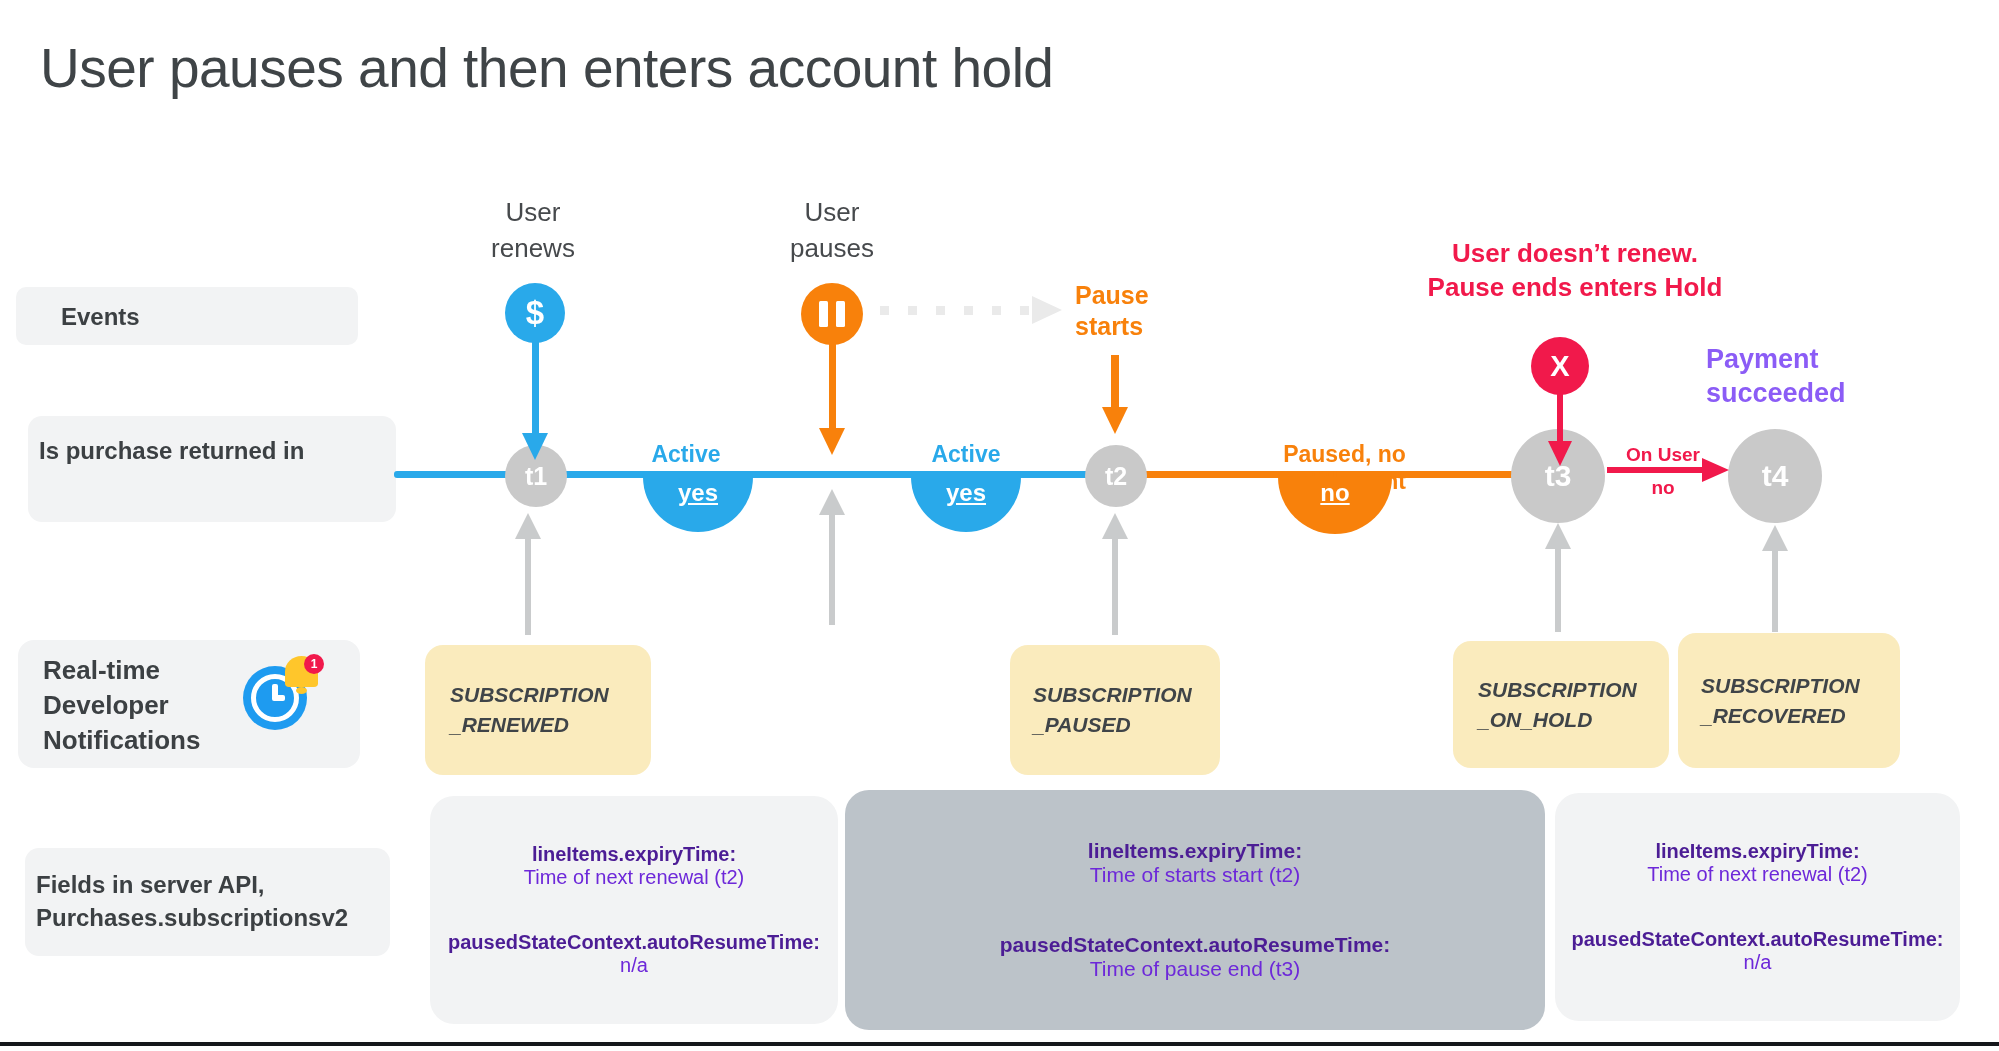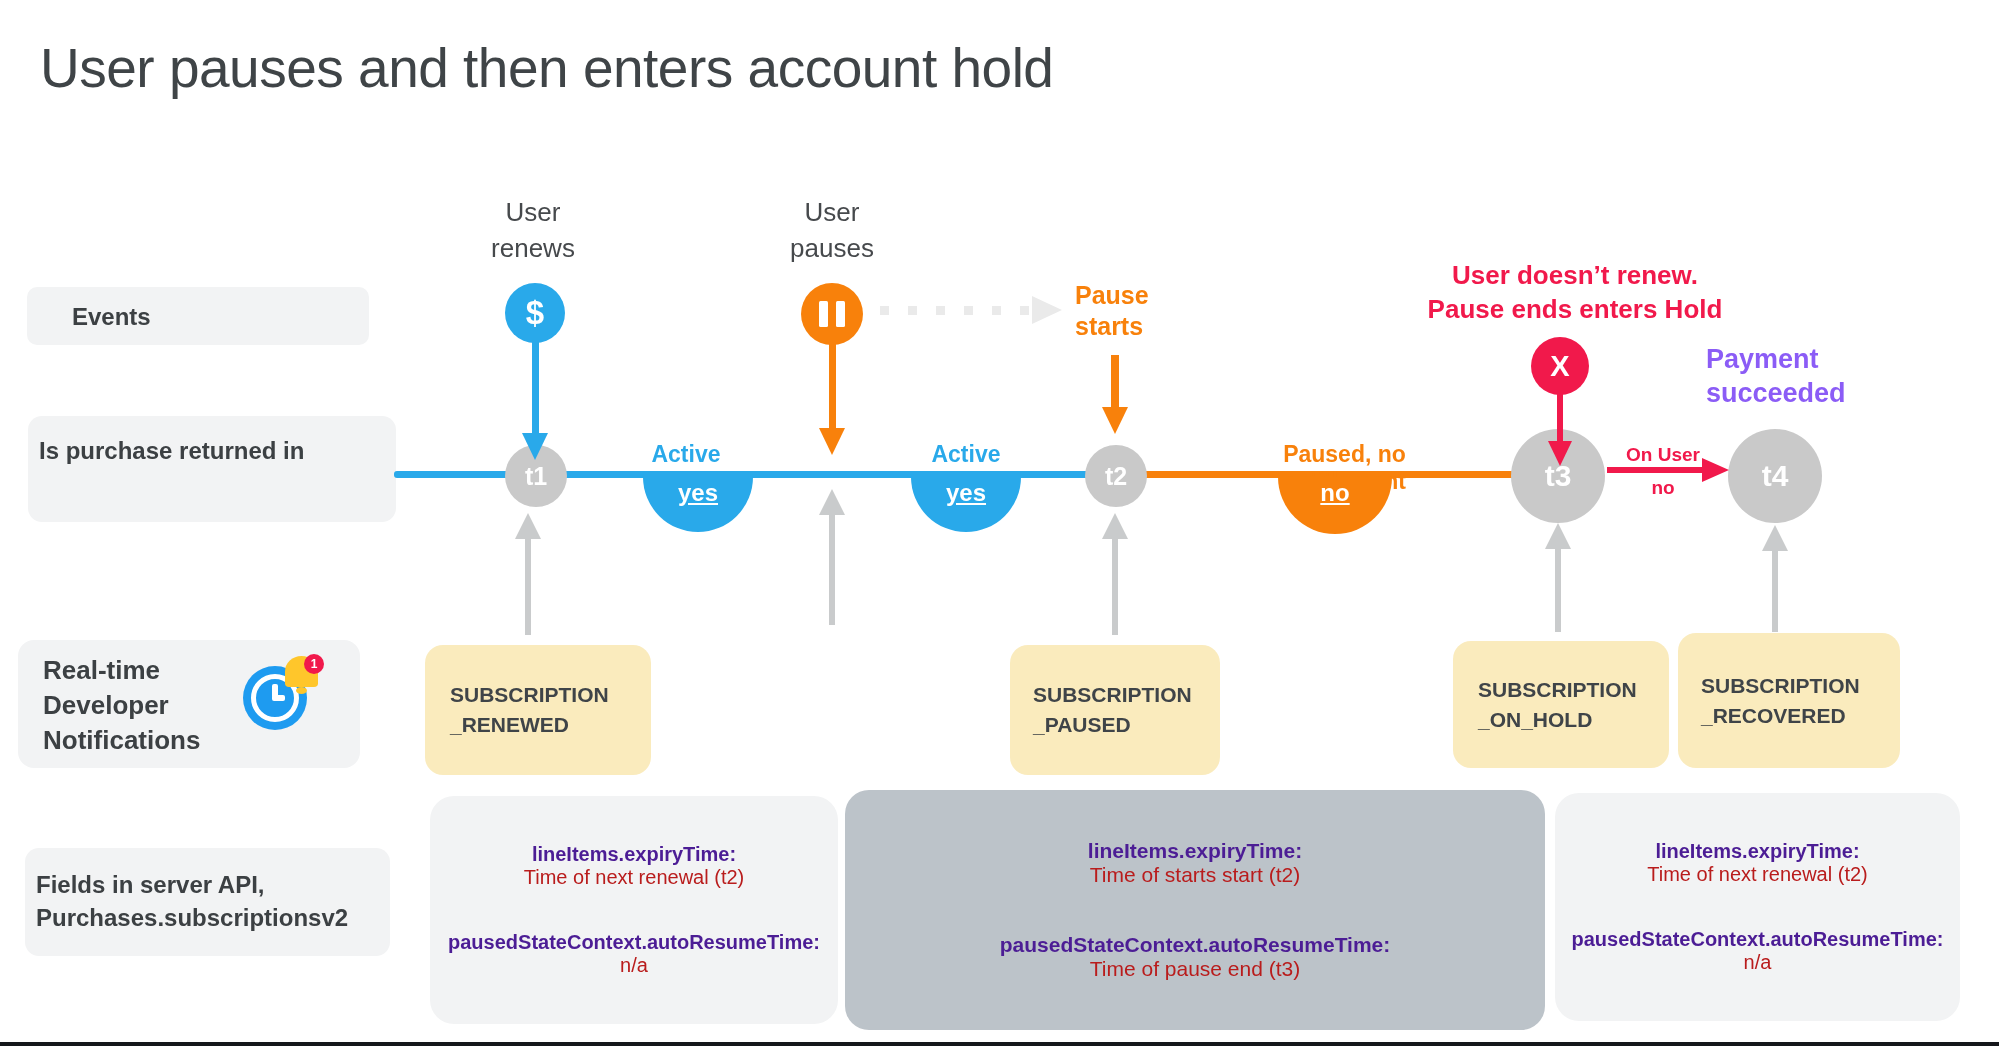--- a/index.html
+++ b/index.html
@@ -18,49 +18,49 @@
         display:flex;align-items:center;justify-content:center;}
   .half{border-radius:0 0 999px 999px;color:#fff;font-weight:bold;font-size:24px;
         display:flex;justify-content:center;align-items:flex-start;padding-top:2px;box-sizing:border-box;text-decoration:underline;}
   .evcircle{border-radius:50%;color:#fff;display:flex;align-items:center;justify-content:center;font-weight:bold;}
   .shaft{position:absolute;}
   .head-down{position:absolute;width:0;height:0;border-left:13px solid transparent;border-right:13px solid transparent;}
   .head-up{position:absolute;width:0;height:0;border-left:13px solid transparent;border-right:13px solid transparent;}
   .head-right{position:absolute;width:0;height:0;border-top:12px solid transparent;border-bottom:12px solid transparent;}
   
   .ybox{background:#FAEBBD;border-radius:18px;font-weight:bold;font-size:21px;line-height:30px;
-        color:#3F4448;display:flex;align-items:center;box-sizing:border-box;}
+        color:#3F4448;display:flex;align-items:center;box-sizing:border-box;font-style:italic;}
   
   .fcard{border-radius:24px;display:flex;flex-direction:column;justify-content:space-around;
          text-align:center;box-sizing:border-box;padding:26px 8px;}
   .fcard.light{background:#F2F3F4;}
   .fcard.dark{background:#BCC3C9;}
   .fname{font-weight:bold;font-size:20px;color:#4c1d95;}
-  .fval{font-size:20px;color:#b91c1c;margin-top:0;}
+  .fval{font-size:20px;color:#6d28d9;margin-top:0;}
   
   .clockwrap{width:80px;height:78px;}
   .clockface{position:absolute;left:0;top:12px;width:64px;height:64px;background:#1E9BF0;border-radius:50%;}
   .clockring{position:absolute;left:8px;top:20px;width:38px;height:38px;border:5px solid #fff;border-radius:50%;}
   .clockhand-v{position:absolute;left:29px;top:30px;width:6px;height:14px;background:#fff;border-radius:2px;}
   .clockhand-h{position:absolute;left:29px;top:41px;width:13px;height:6px;background:#fff;border-radius:2px;}
   .bell{position:absolute;left:42px;top:2px;width:33px;height:31px;background:#FFC62B;border-radius:50% 50% 12% 12%;}
   .bell-clap{position:absolute;left:53px;top:33px;width:11px;height:7px;background:#FFC62B;border-radius:50%;}
   .badge{position:absolute;left:61px;top:0px;width:20px;height:20px;background:#F1194B;border-radius:50%;
          color:#fff;font-size:12px;font-weight:bold;display:flex;align-items:center;justify-content:center;}
   .pbar{width:9px;height:26px;background:#fff;border-radius:1.5px;}
   .dots{background:repeating-linear-gradient(90deg,#EAEAEA 0 9px,transparent 9px 28px);}
 </style>
 </head>
 <body>
 
 <div id="canvas">
 
   <div class="abs title">User pauses and then enters account hold</div>
 
-  <div class="abs lbox" style="left:27px;top:287px;width:342px;height:58px;border-radius:10px;">
+  <div class="abs lbox" style="left:16px;top:287px;width:342px;height:58px;border-radius:10px;">
     <div style="padding:16px 0 0 45px;font-size:24px;">Events</div>
   </div>
 
   <div class="abs lbox" style="left:28px;top:416px;width:368px;height:106px;">
     <div style="padding:18px 0 0 11px;font-size:24px;line-height:33px;">
       <div>Is purchase returned in</div>
     </div>
   </div>
 
   <div class="abs lbox" style="left:18px;top:640px;width:342px;height:128px;border-radius:16px;">
@@ -121,21 +121,21 @@
   <div class="head-down" style="left:819px;top:428px;border-top:27px solid #F8810B;"></div>
 
   <div class="abs dots" style="left:880px;top:306px;width:150px;height:9px;"></div>
   <div class="head-right" style="left:1032px;top:296px;border-top:14px solid transparent;border-bottom:14px solid transparent;border-left:30px solid #EAEAEA;"></div>
 
   <div class="abs pre" style="left:1075px;top:280px;width:130px;color:#F8810B;font-weight:bold;font-size:25px;line-height:31px;">Pause
 starts</div>
   <div class="abs shaft" style="left:1111px;top:355px;width:8px;height:54px;background:#F8810B;"></div>
   <div class="head-down" style="left:1102px;top:407px;border-top:27px solid #F8810B;"></div>
 
-  <div class="abs center pre" style="left:1400px;top:236px;width:350px;color:#F1194B;font-weight:bold;font-size:26px;line-height:34px;margin-top:22px;">User doesn’t renew.
+  <div class="abs center pre" style="left:1400px;top:236px;width:350px;color:#F1194B;font-weight:bold;font-size:26px;line-height:34px;">User doesn’t renew.
 Pause ends enters Hold</div>
   <div class="abs evcircle" style="left:1531px;top:337px;width:58px;height:58px;background:#F1194B;font-size:29px;">X</div>
   <div class="abs shaft" style="left:1557px;top:393px;width:6px;height:50px;background:#F1194B;"></div>
   <div class="head-down" style="left:1548px;top:441px;border-left:12px solid transparent;border-right:12px solid transparent;border-top:25px solid #F1194B;"></div>
 
   <div class="abs pre" style="left:1706px;top:342px;width:210px;color:#8b5cf6;font-weight:bold;font-size:27px;line-height:34px;">Payment
 succeeded</div>
 
   <div class="head-up" style="left:515px;top:513px;border-bottom:26px solid #C9CBCC;"></div>
   <div class="abs shaft" style="left:525px;top:537px;width:6px;height:98px;background:#C9CBCC;"></div>

